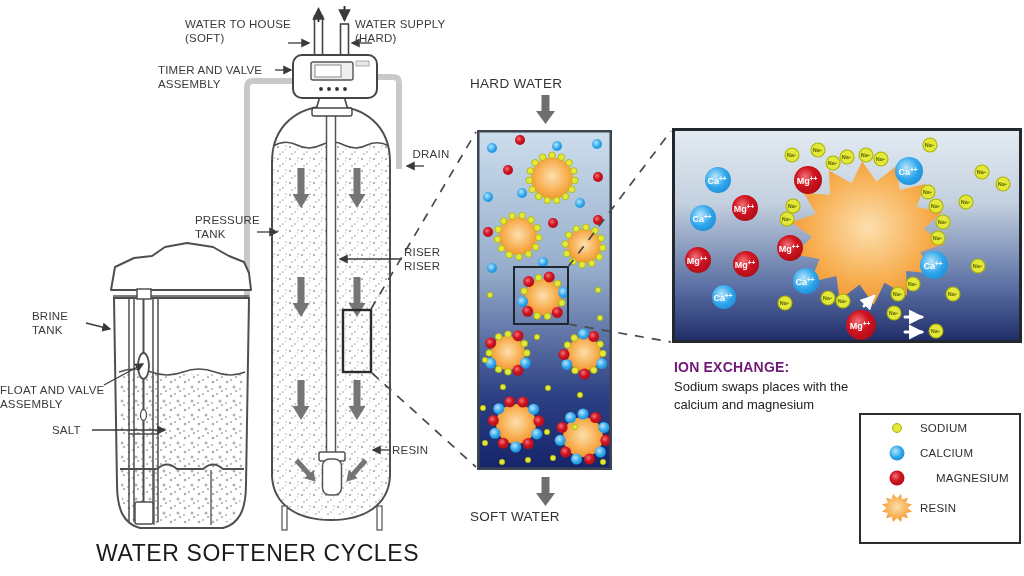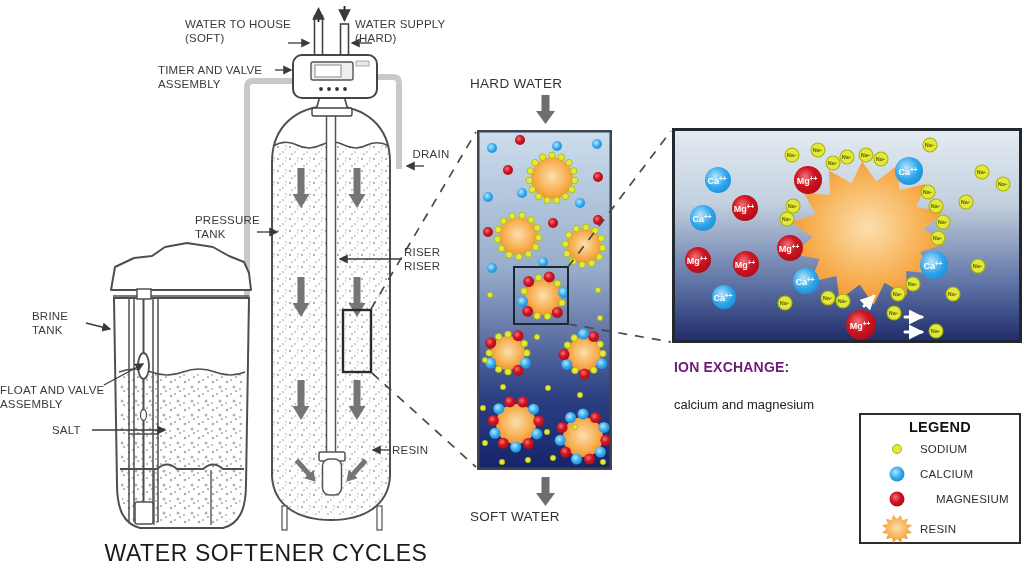--- a/index.html
+++ b/index.html
@@ -7,21 +7,21 @@
        font-family:"Liberation Sans",sans-serif;overflow:hidden}
   svg{display:block}
   #art{position:absolute;left:0;top:0;z-index:6;pointer-events:none}
   .panel{position:absolute;z-index:2}
   #column-panel{left:477px;top:130px;width:135px;height:340px}
   #zoom-panel{left:672px;top:128px;width:350px;height:215px}
   .lbl{position:absolute;z-index:10;color:#3a3a3a;font-size:11.5px;line-height:13.5px;
        text-align:left;letter-spacing:.2px}
   .panel-lbl{position:absolute;z-index:10;color:#333;font-size:13.5px;
        letter-spacing:.3px;font-weight:400}
-  #caption{position:absolute;z-index:10;left:96px;top:540px;width:340px;text-align:center;
+  #caption{position:absolute;z-index:10;left:96px;top:540px;width:340px;text-align:left;
        font-size:23px;color:#1b1b1b;letter-spacing:.6px}
   #ion-ex{position:absolute;z-index:10;left:674px;top:359px;width:215px}
   #ion-ex h3{margin:0;font-size:14px;color:#701a75;letter-spacing:.2px}
   #ion-ex p{margin:3px 0 0;font-size:13px;line-height:17.5px;color:#232323}
   #legend{position:absolute;z-index:10;left:859px;top:413px;width:162px;height:131px;
        background:#fff;border:2px solid #2c2c2c;box-sizing:border-box}
   #legend h4{margin:4px 0 1px;text-align:center;font-size:14.5px;color:#111;letter-spacing:.3px}
   .leg-row{display:flex;align-items:center;padding-left:19px}
   .leg-row span{font-size:11.5px;color:#2e2e2e;margin-left:6px;letter-spacing:.2px}
 </style>
@@ -556,26 +556,25 @@
   <div>RESIN</div>
 </div>
 
 <div id="caption">WATER SOFTENER CYCLES</div>
 
 <div class="panel-lbl" style="left:470px;top:76px;width:150px">HARD WATER</div>
 <div class="panel-lbl" style="left:470px;top:509px;width:150px">SOFT WATER</div>
 
 <div id="ion-ex">
   <h3>ION EXCHANGE:</h3>
-  <p><br>
+  <p><span>Sodium swaps places with the</span><br>
   <span>calcium and magnesium</span></p>
 </div>
 
 <div id="legend">
-  <h4>LEGEND</h4>
   <div id="legend-items">
       <div class="leg-row" style="height: 25px;">
         <svg width="34" height="22" viewBox="0 0 34 22">
           <defs>
             <radialGradient id="lg0-ca" cx="40%" cy="38%" r="75%">
               <stop offset="0%" stop-color="#b9e5fb"></stop>
               <stop offset="55%" stop-color="#2fa7ec"></stop>
               <stop offset="100%" stop-color="#1787d2"></stop>
             </radialGradient>
             <radialGradient id="lg0-mg" cx="40%" cy="38%" r="75%">

